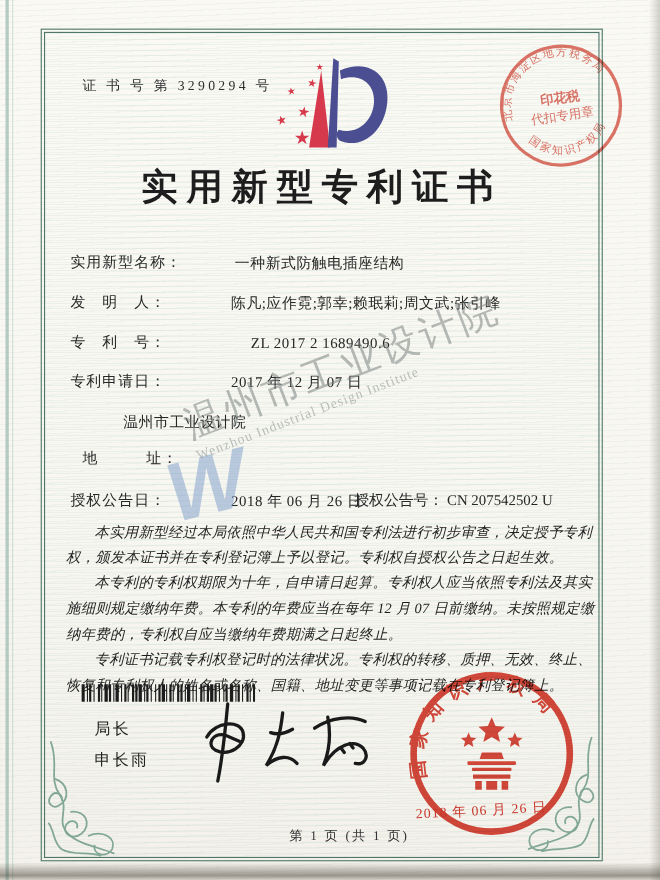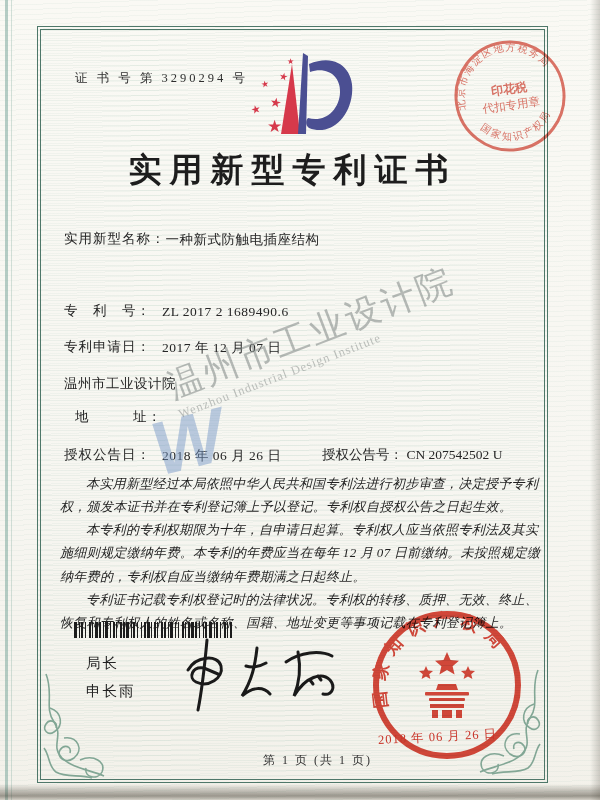--- a/index.html
+++ b/index.html
@@ -20,21 +20,21 @@
          background:repeating-linear-gradient(180deg, rgba(140,185,165,0.13) 0 1px, rgba(255,255,255,0) 1px 5px);
          box-sizing:border-box;}
   .certno{position:absolute;left:75px;top:70px;font-size:12.5px;letter-spacing:3px;color:#2e2e2e;}
   .logo{position:absolute;left:243px;top:48px;width:116px;height:104px;}
   .taxstamp{position:absolute;left:450px;top:36px;width:120px;height:120px;opacity:.88;
             transform:rotate(-8deg);mix-blend-mode:multiply;}
   .title{position:absolute;left:37px;top:148px;width:511px;text-align:center;
          font-size:33px;font-weight:700;letter-spacing:8px;color:#1d1d1d;font-family:Liberation Serif, serif;}
   .row{position:absolute;left:64px;width:470px;font-size:13.5px;color:#262626;display:flex;}
   .row .lbl{flex:0 0 98px;letter-spacing:1px;white-space:nowrap;}
-  .row .val{letter-spacing:.5px;max-width:368px;line-height:1.55;}
+  .row .val{letter-spacing:.5px;max-width:368px;line-height:1.55;margin-left:48px;}
   .grantno{position:absolute;left:258px;top:0;white-space:nowrap;}
   .bodytext{position:absolute;left:60px;top:472px;width:486px;z-index:2;}
   .bodytext p{margin:0;text-indent:2em;font-style:italic;font-size:13px;line-height:1.78;
               color:#1f1f1f;letter-spacing:.3px;}
   .barcode{position:absolute;left:74px;top:621px;width:158px;height:18px;}
   .officer{position:absolute;left:86px;top:650px;font-size:14.5px;color:#222;line-height:1.9;letter-spacing:2px;}
   .signature{position:absolute;left:160px;top:632px;width:190px;height:90px;}
   .seal{position:absolute;left:368px;top:606px;width:158px;height:158px;mix-blend-mode:multiply;opacity:.92;z-index:3;}
   .sealdate{position:absolute;left:378px;top:728px;width:150px;font-size:12.5px;color:#c9352a;
             letter-spacing:1px;transform:rotate(-3deg);z-index:4;white-space:nowrap;}
@@ -98,21 +98,25 @@
   <div class="wm-logo">W</div>
   <div class="watermark">
     <div class="wm-cn">温州市工业设计院</div>
     <div class="wm-en">Wenzhou Industrial Design Institute</div>
   </div>
 
   <div class="row" style="top:230px;">
     <span class="lbl">实用新型名称：</span>
     <span class="val">一种新式防触电插座结构</span>
   </div>
-  <div class="row" style="top:302px;">
+  <div class="row" style="top:266px;">
+    <span class="lbl">发　明　人：</span>
+    <span class="val">陈凡;应作霓;郭幸;赖珉莉;周文武;张引峰</span>
+  </div>
+  <div class="row" style="top:302px;gap:18px;">
     <span class="lbl">专　利　号：</span>
     <span class="val">ZL 2017 2 1689490.6</span>
   </div>
   <div class="row" style="top:338px;">
     <span class="lbl">专利申请日：</span>
     <span class="val">2017 年 12 月 07 日</span>
   </div>
   <div class="row" style="top:374px;">
     <span class="val">温州市工业设计院</span>
   </div>

